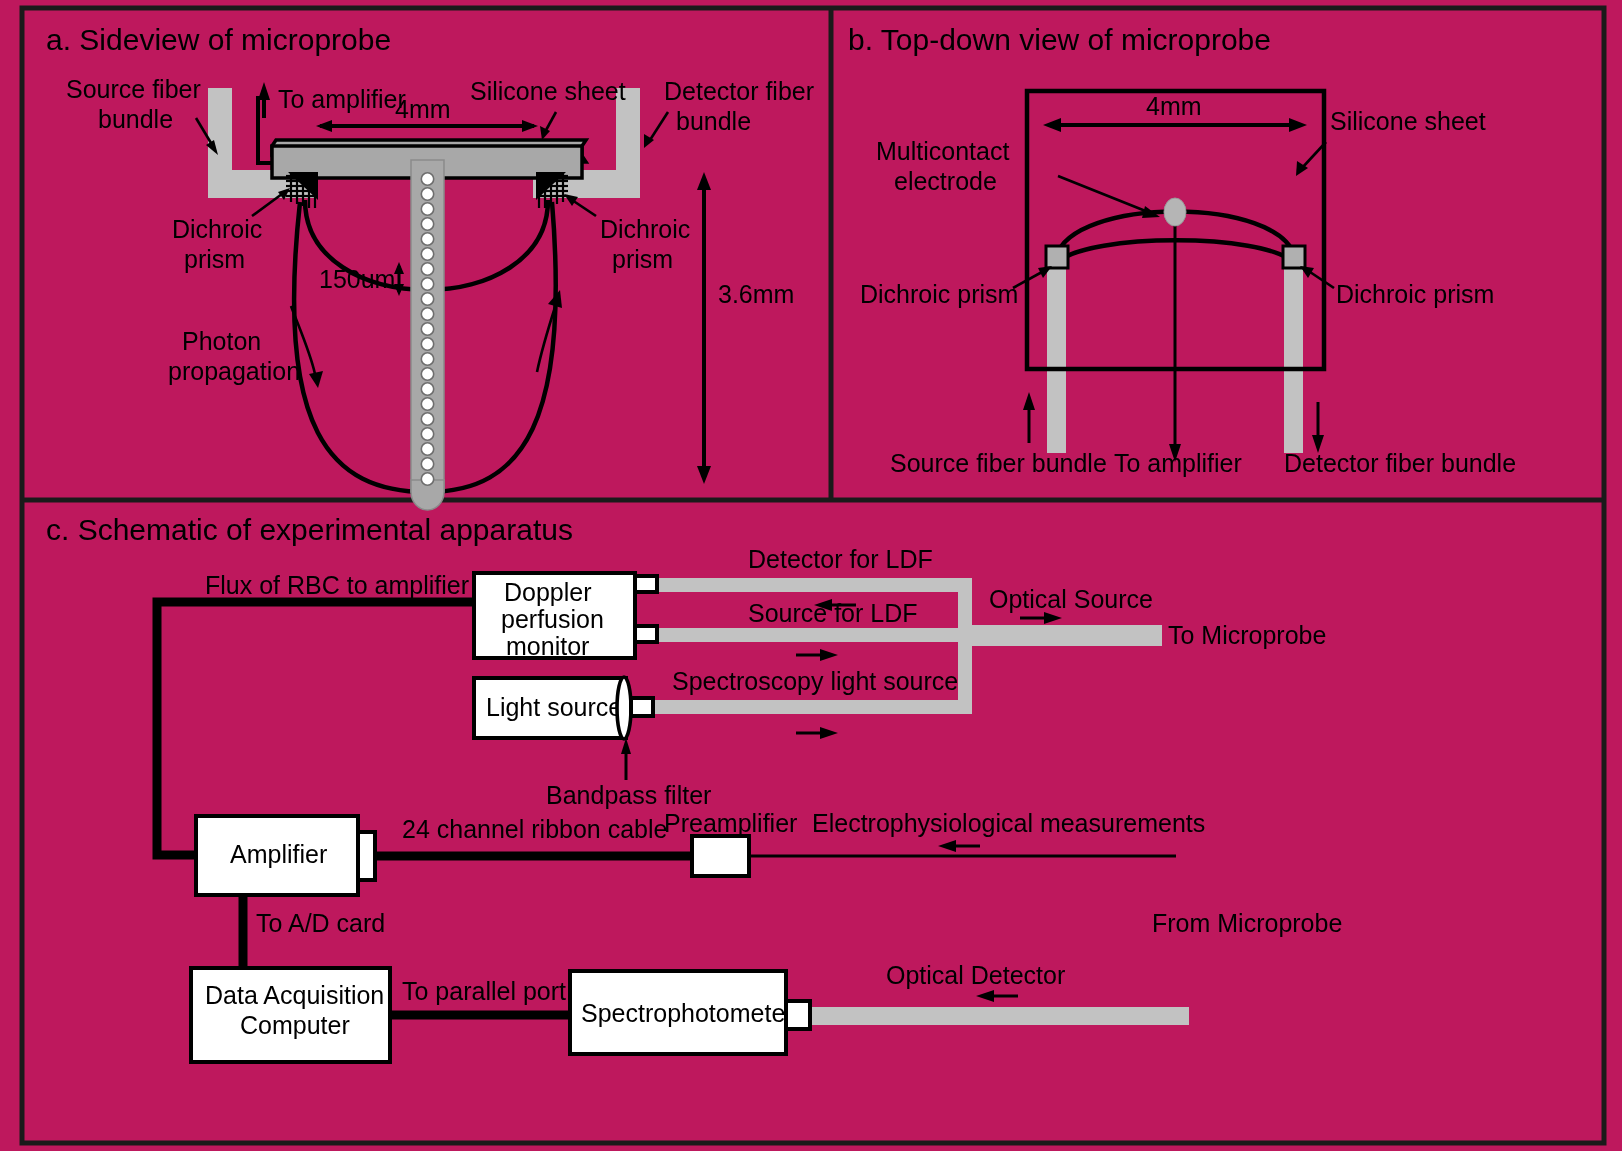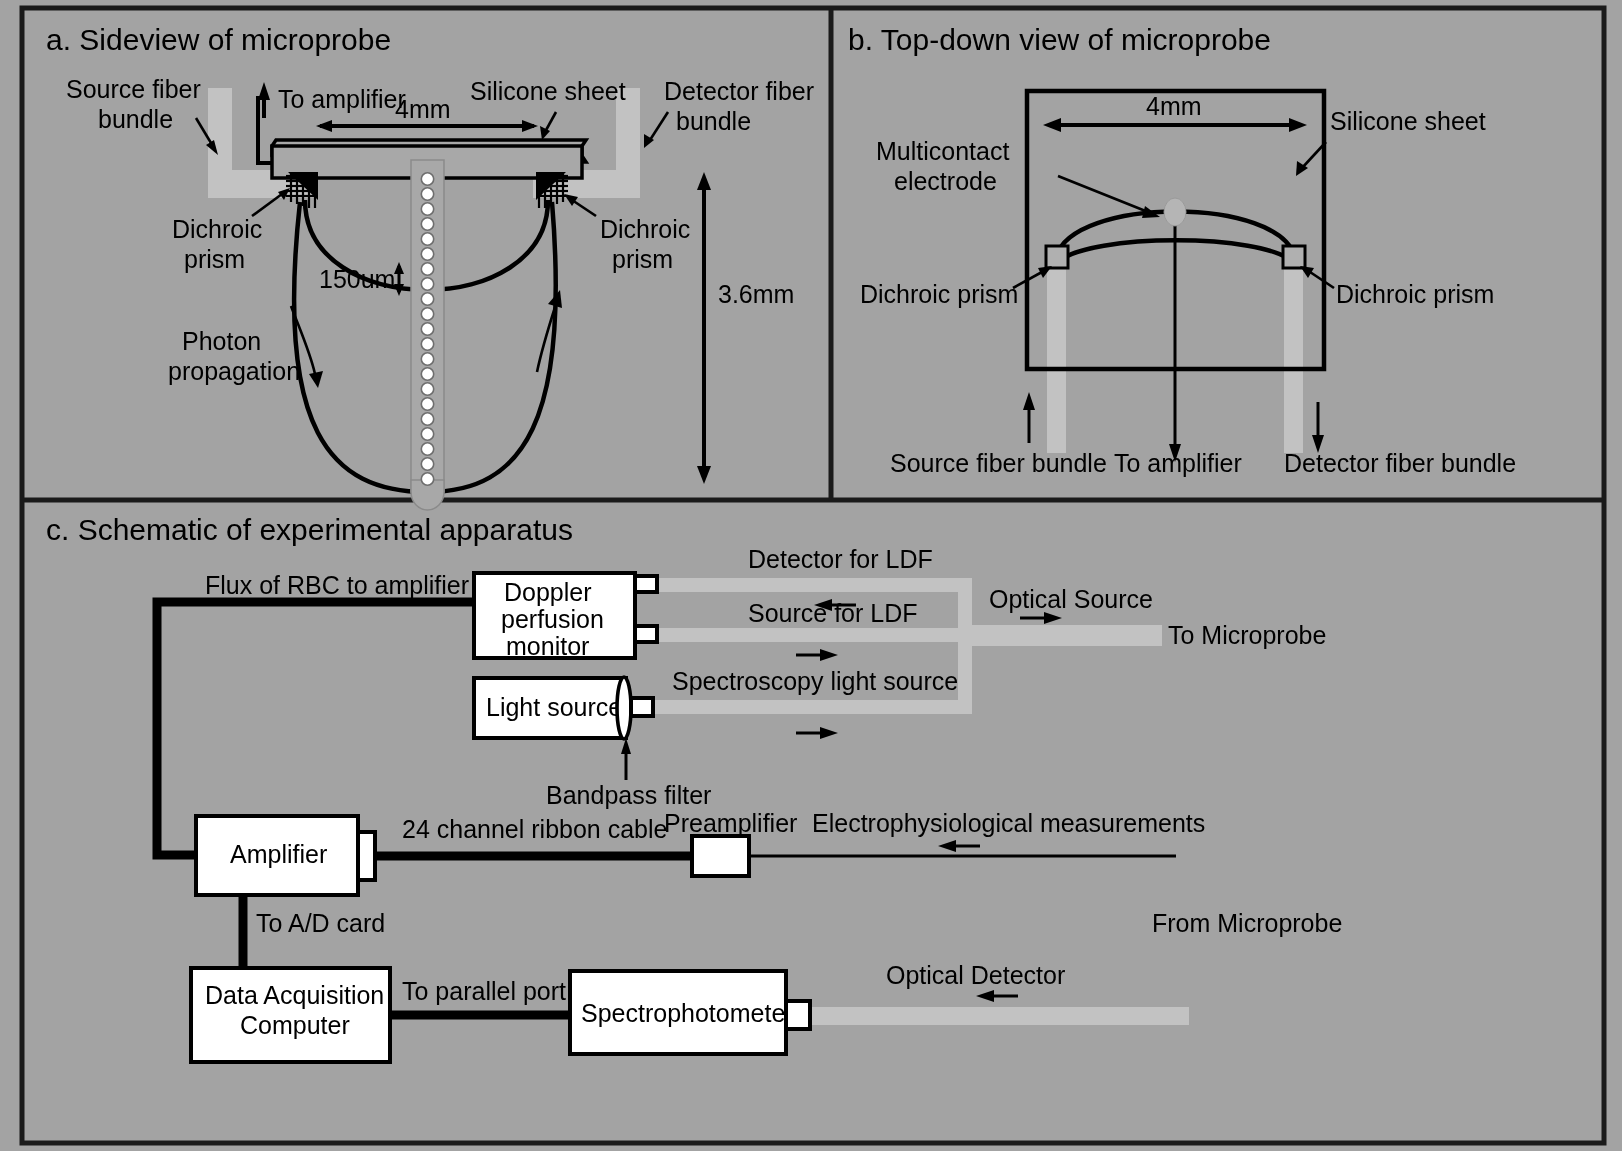--- a/index.html
+++ b/index.html
@@ -7,21 +7,21 @@
     padding: 0;
     background: #ffffff;
   }
   body {
     font-family: "Liberation Sans", sans-serif;
   }
   #figure {
     position: relative;
     width: 1622px;
     height: 1151px;
-    background: #a3a3a3;
+    background: #be185d;
     overflow: hidden;
   }
   #figure svg {
     display: block;
   }
   .ttl {
     font-size: 30px;
     fill: #000;
     font-family: "Liberation Sans", sans-serif;
   }

